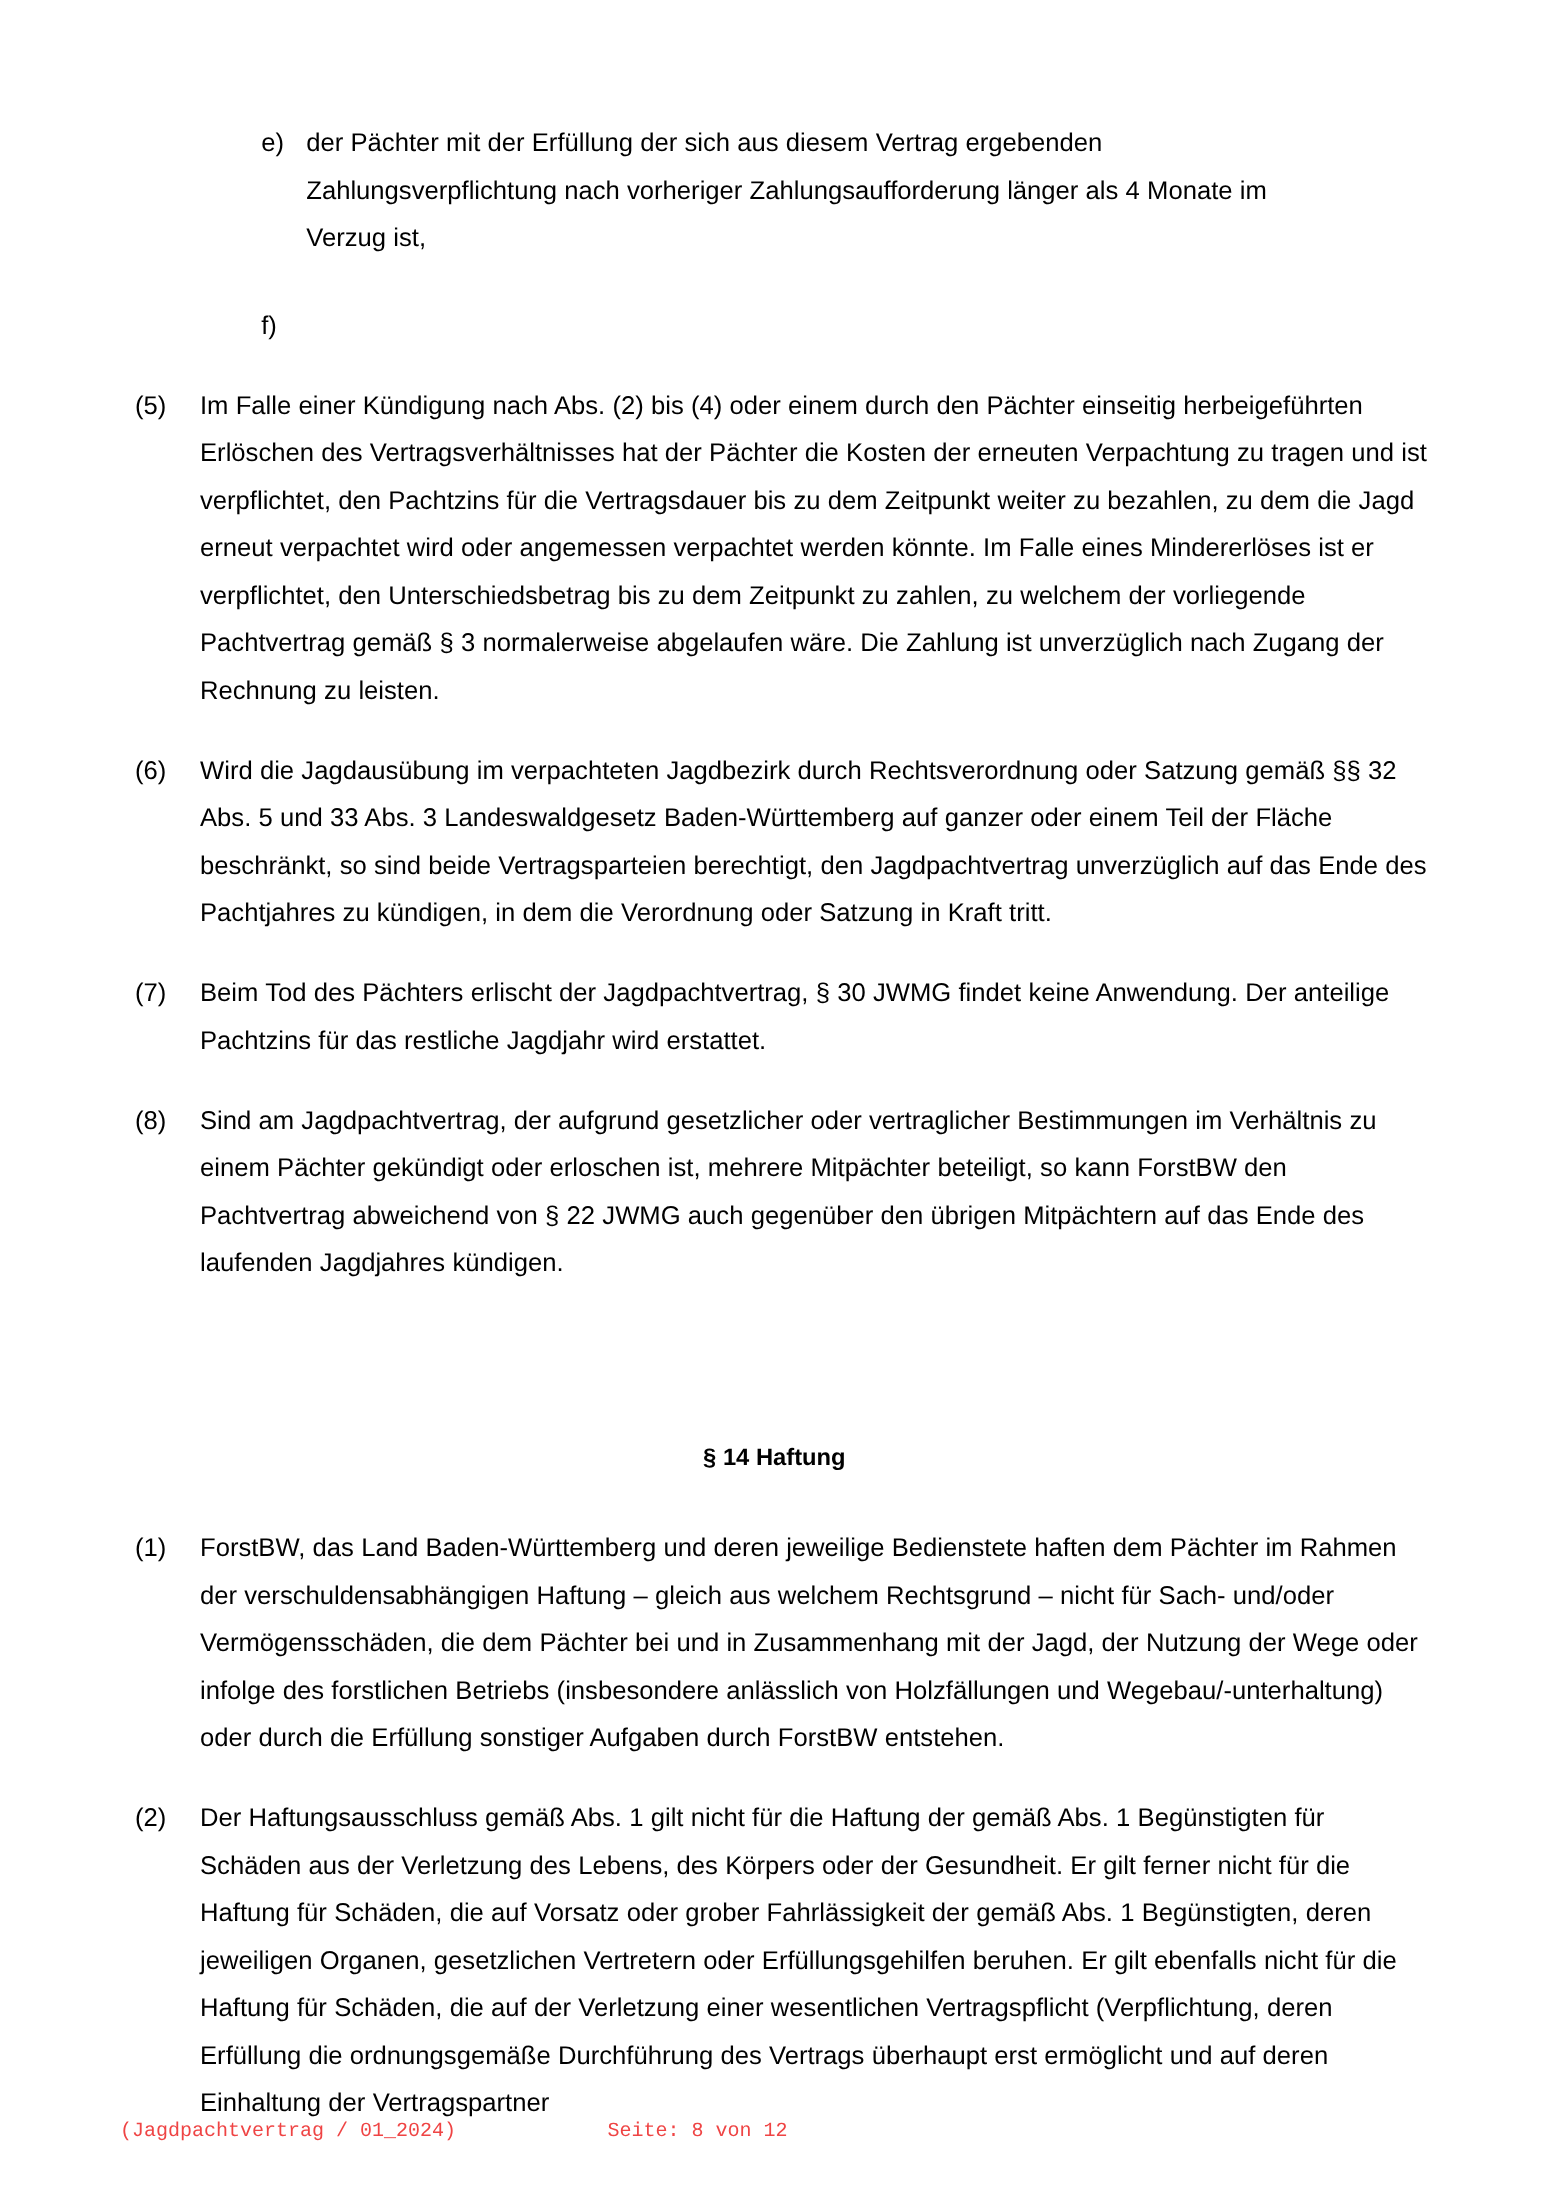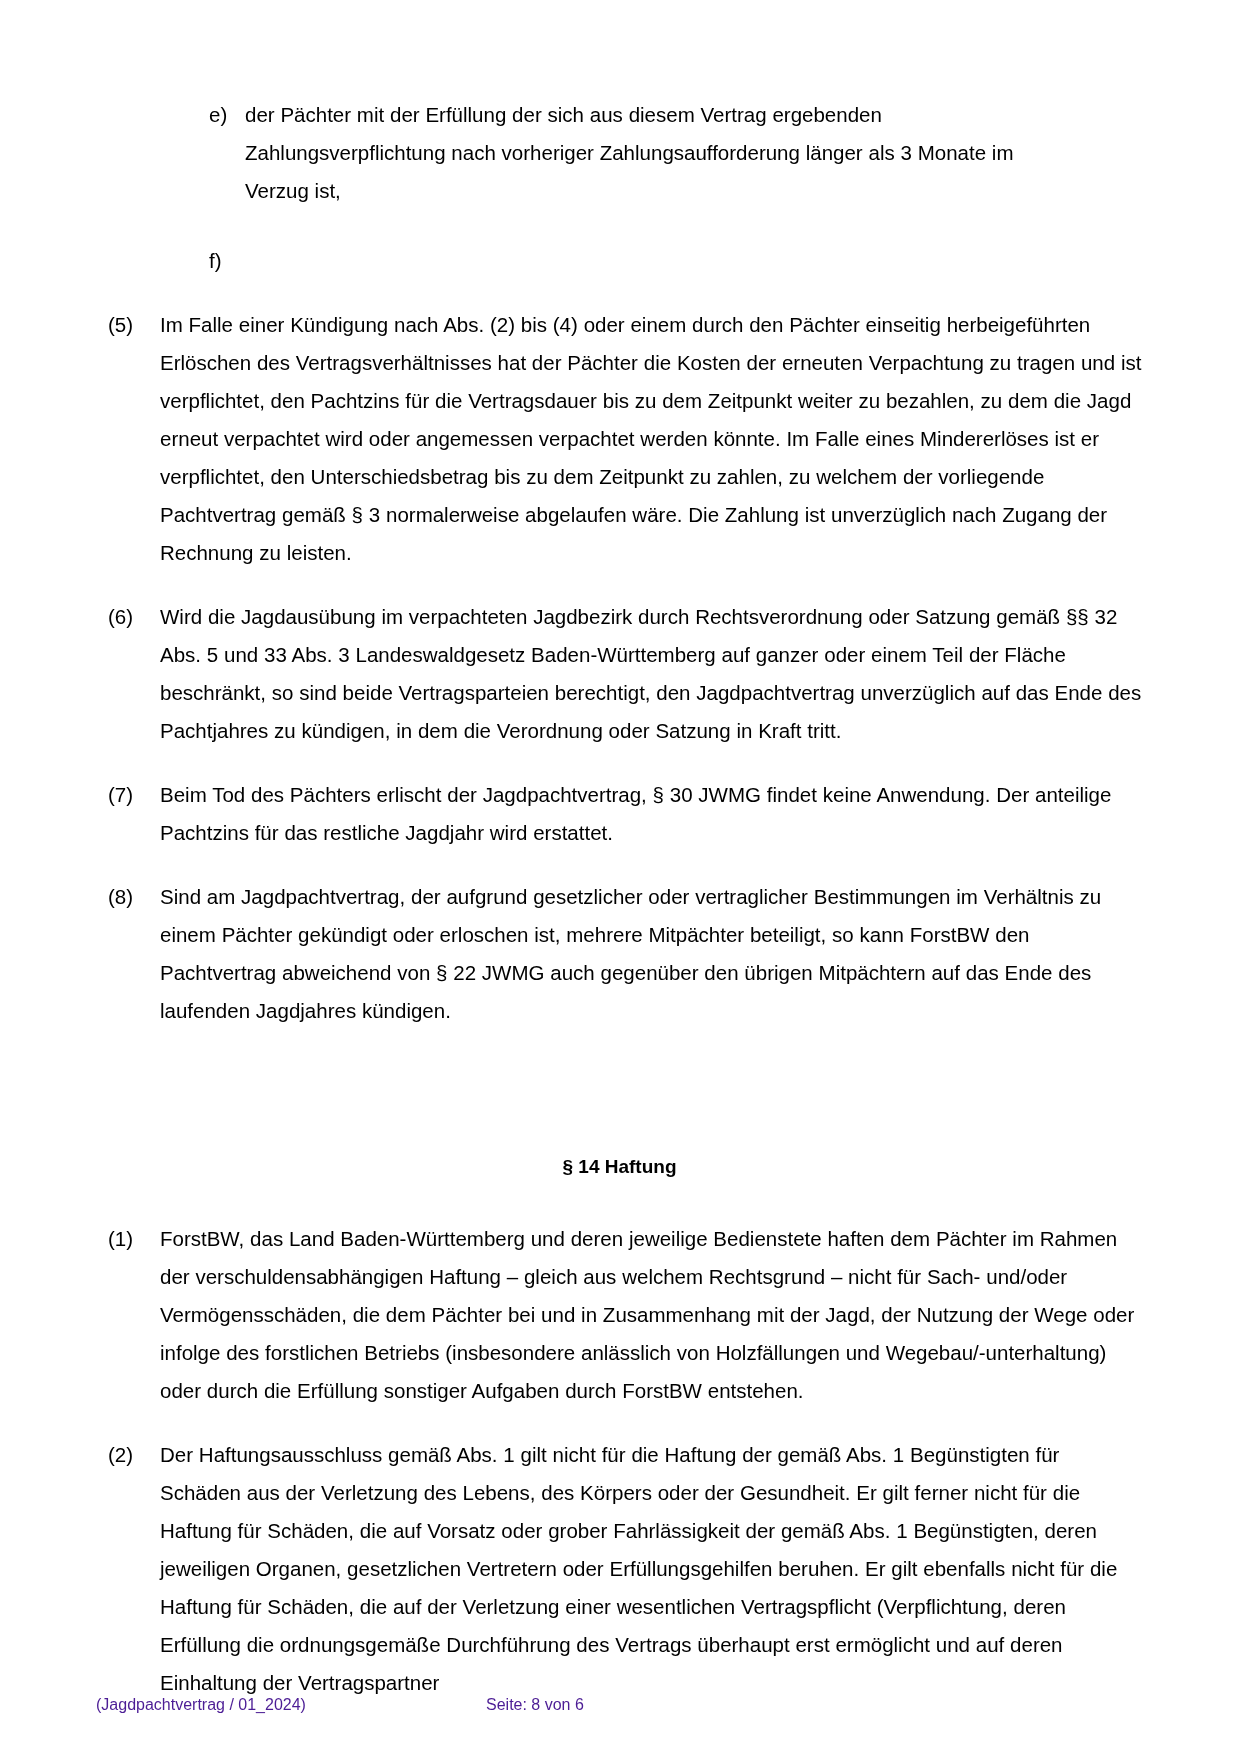--- a/index.html
+++ b/index.html
@@ -93,41 +93,42 @@
 
   .footer {
     position: absolute;
     left: 96px;
     right: 96px;
     bottom: 38px;
     display: flex;
     align-items: baseline;
     font-size: 16px;
     line-height: 22px;
-    color: #4c1d95;
+    color: #ef4444;
+    font-family: Liberation Mono, monospace;
   }
   .footer .doc-ref {
     flex: 0 0 auto;
     width: 390px;
     text-align: left;
   }
   .footer .page-ref {
     flex: 0 0 auto;
     text-align: left;
   }
 </style>
 </head>
 <body>
 
 <div class="page">
   <div class="content">
 
     <div class="para level2">
       <span class="marker">e)</span>
-      <span class="body">der Pächter mit der Erfüllung der sich aus diesem Vertrag ergebenden Zahlungsverpflichtung nach vorheriger Zahlungsaufforderung länger als 3 Monate im Verzug ist,</span>
+      <span class="body">der Pächter mit der Erfüllung der sich aus diesem Vertrag ergebenden Zahlungsverpflichtung nach vorheriger Zahlungsaufforderung länger als 4 Monate im Verzug ist,</span>
     </div>
 
     <div class="gap-after-letters"></div>
 
     <div class="para level2">
       <span class="marker">f)</span>
     </div>
 
     <div class="para level1">
       <span class="marker">(5)</span>
@@ -162,15 +163,15 @@
 
     <div class="para level1">
       <span class="marker">(2)</span>
       <span class="body">Der Haftungsausschluss gemäß Abs. 1 gilt nicht für die Haftung der gemäß Abs. 1 Begünstigten für Schäden aus der Verletzung des Lebens, des Körpers oder der Gesundheit. Er gilt ferner nicht für die Haftung für Schäden, die auf Vorsatz oder grober Fahrlässigkeit der gemäß Abs. 1 Begünstigten, deren jeweiligen Organen, gesetzlichen Vertretern oder Erfüllungsgehilfen beruhen. Er gilt ebenfalls nicht für die Haftung für Schäden, die auf der Verletzung einer wesentlichen Vertragspflicht (Verpflichtung, deren Erfüllung die ordnungsgemäße Durchführung des Vertrags überhaupt erst ermöglicht und auf deren Einhaltung der Vertragspartner</span>
     </div>
 
   </div>
 
   <div class="footer">
     <span class="doc-ref">(Jagdpachtvertrag / 01_2024)</span>
-    <span class="page-ref">Seite: 8 von 6</span>
+    <span class="page-ref">Seite: 8 von 12</span>
   </div>
 </div>
 
 </body></html>

